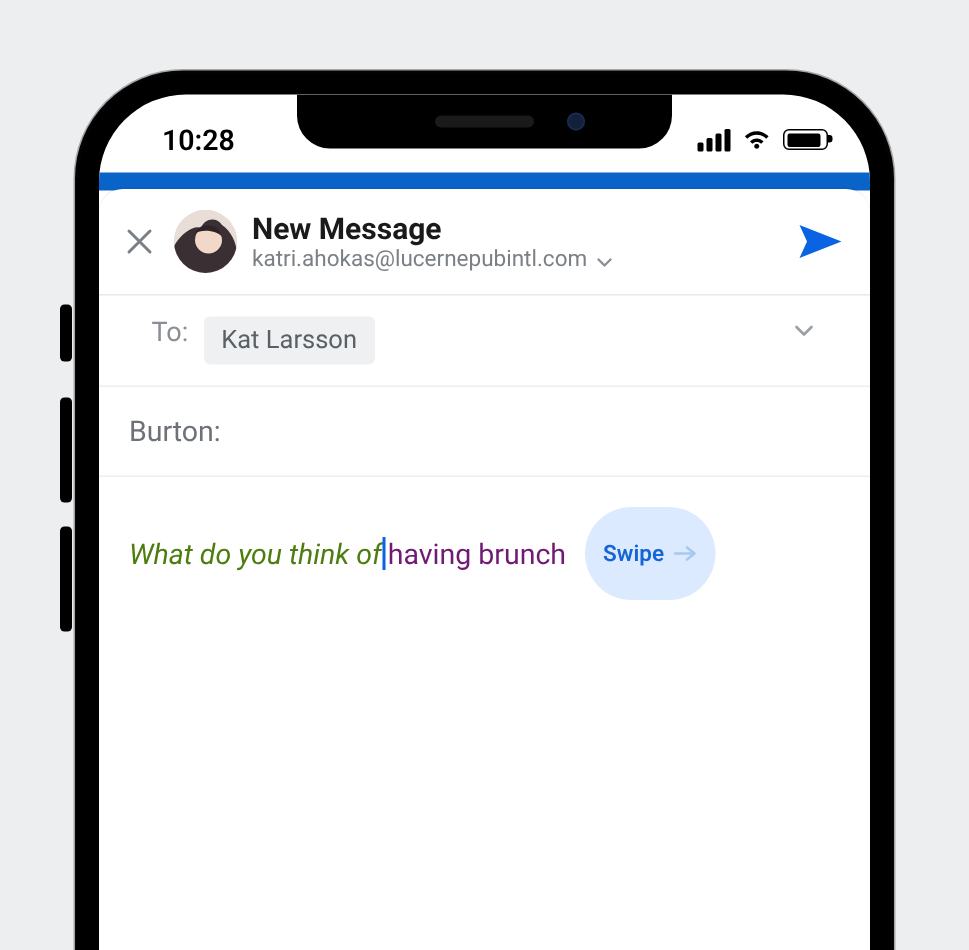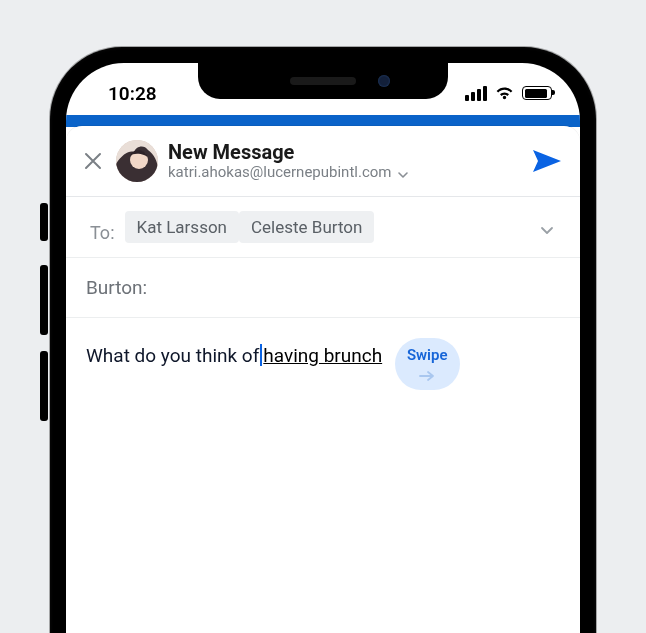--- a/index.html
+++ b/index.html
@@ -49,35 +49,35 @@
   }
   .compose-header{
     display:flex;align-items:center;padding:14px 18px 14px 10px;border-bottom:1px solid #e5e7ea;
   }
   .close{width:34px;height:34px;display:flex;align-items:center;justify-content:center;color:#6b7075;cursor:pointer;}
   .avatar{width:42px;height:42px;border-radius:50%;margin:0 10px 0 6px;overflow:hidden;flex:none;background:#d9c6bd;}
   .hdr-text{display:flex;flex-direction:column;line-height:1.15;}
   .hdr-title{font-weight:700;font-size:20px;color:#1a1a1a;}
   .hdr-sub{display:flex;align-items:flex-end;gap:6px;font-size:15px;color:#7b8086;}
   .send{margin-left:auto;color:#0a63e3;display:flex;align-items:center;}
-  .row{display:flex;align-items:flex-end;padding:14px 24px;border-bottom:1px solid #eceeef;}
+  .row{display:flex;align-items:flex-start;padding:14px 35px;border-bottom:1px solid #eceeef;}
   .lbl{color:#8a8f95;font-size:18px;margin-right:10px;}
   .chips{display:flex;flex:1;}
   .chip{background:#eef0f2;color:#5a6066;font-size:17px;padding:6px 12px;border-radius:4px;}
   .expand-to{color:#9aa0a6;margin-left:auto;}
   .subject-row{padding:18px 20px;border-bottom:1px solid #eceeef;}
   .subject-row .lbl{font-size:19px;color:#6d7278;}
   .body{padding:20px;font-size:19px;color:#202124;}
-  .typed{color:#0f172a;}
+  .typed{color:#4d7c0f;font-style:italic;}
   .cursor{display:inline-block;width:2px;height:22px;background:#0a63e3;vertical-align:-4px;margin:0 1px;}
-  .suggest{color:#000000;text-decoration:underline;}
+  .suggest{color:#701a75;}
   .swipe{
     display:inline-flex;align-items:center;gap:6px;margin-left:8px;
     background:#dbeafe;color:#1665d8;font-weight:600;font-size:15px;
-    padding:8px 12px;border-radius:999px;vertical-align:2px;flex-direction:column;
+    padding:22px 12px;border-radius:999px;vertical-align:2px;
   }
   .swipe svg{display:block;}
 </style>
 </head>
 <body>
 
 <div class="stage">
   <div class="btn-side btn-l1"></div>
   <div class="btn-side btn-l2"></div>
   <div class="btn-side btn-l3"></div>
@@ -140,21 +140,20 @@
             <svg width="30" height="26" viewBox="0 0 30 26">
               <path d="M1 2 L29 13 L1 24 L6 13 Z" fill="#0a63e3"></path>
             </svg>
           </div>
         </div>
 
         <div class="row">
           <span class="lbl">To:</span>
           <div class="chips">
             <span class="chip">Kat Larsson</span>
-            <span class="chip">Celeste Burton</span>
           </div>
           <span class="expand-to">
             <svg width="18" height="18" viewBox="0 0 18 18">
               <path d="M4 7 L9 12 L14 7" fill="none" stroke="#9aa0a6" stroke-width="1.8" stroke-linecap="round" stroke-linejoin="round"></path>
             </svg>
           </span>
         </div>
 
         <div class="subject-row">
           <span class="lbl">Burton:</span>

